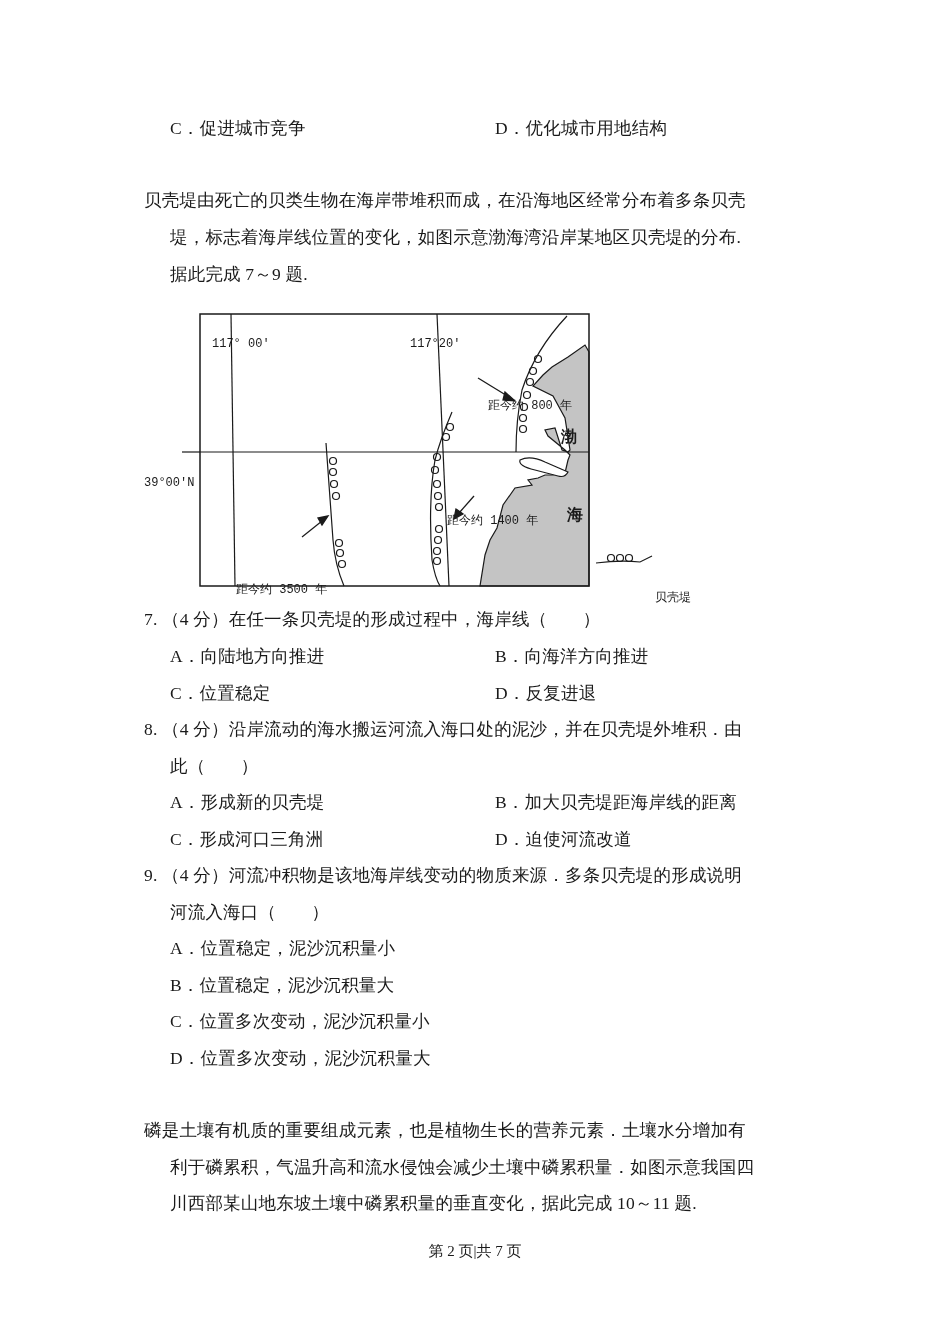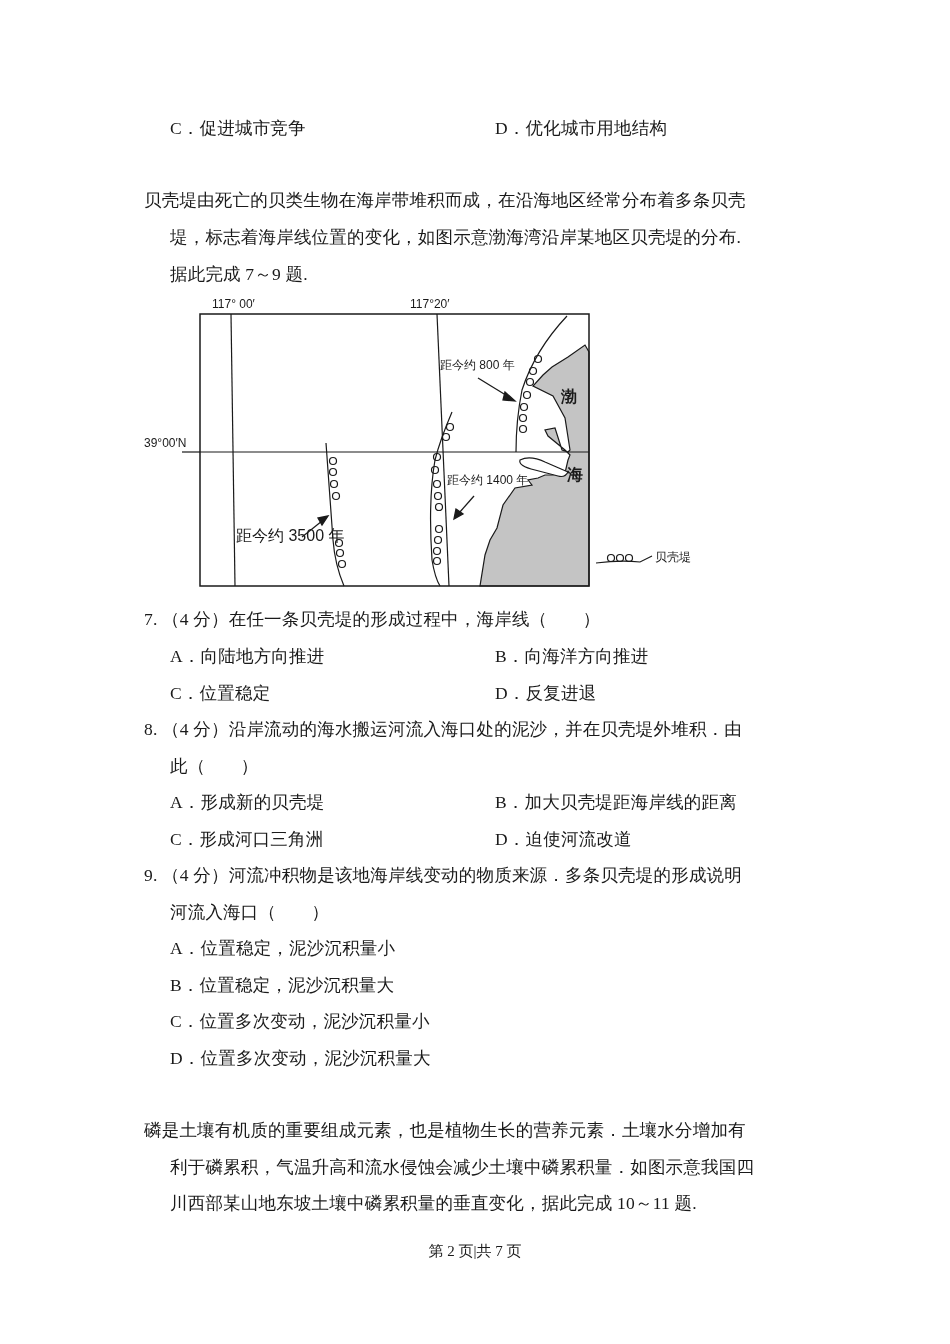--- a/index.html
+++ b/index.html
@@ -6,21 +6,21 @@
   body { width: 950px; height: 1344px; position: relative; overflow: hidden;
          font-family: "Liberation Serif", "DejaVu Serif", serif; color: #1a1a1a; }
   .line { position: absolute; font-size: 17.5px; line-height: 24px; white-space: nowrap; letter-spacing: 0.2px; }
   .opt-left { left: 170px; }
   .opt-right { left: 495px; }
   .para-first { left: 144px; text-align: center; }
   .para-indent { left: 170px; }
   .qnum { left: 144px; }
   #map { position: absolute; left: 140px; top: 290px; width: 580px; height: 310px; }
   .footer { position: absolute; top: 1242px; left: 0; width: 950px; text-align: center; font-size: 15px; }
-  .map-label { font-family: Liberation Sans, sans-serif; }
+  .map-label { font-family: Liberation Mono, monospace; margin-top: 40px; }
 </style>
 </head>
 <body>
 
 <div class="line opt-left" style="top:116px">C．促进城市竞争</div>
 <div class="line opt-right" style="top:116px">D．优化城市用地结构</div>
 
 <div class="line para-first" style="top:188px">贝壳堤由死亡的贝类生物在海岸带堆积而成，在沿海地区经常分布着多条贝壳</div>
 <div class="line para-indent" style="top:225px">堤，标志着海岸线位置的变化，如图示意渤海湾沿岸某地区贝壳堤的分布.</div>
 <div class="line para-indent" style="top:262px">据此完成 7～9 题.</div>
@@ -90,23 +90,23 @@
     <g fill="none" stroke="#1a1a1a" stroke-width="1.2">
       <circle cx="611" cy="558" r="3.5"></circle>
         <circle cx="620" cy="558" r="3.5"></circle>
         <circle cx="629" cy="558" r="3.5"></circle>
     </g>
   </svg>
   
   <div class="map-label" style="position:absolute;left:72px;top:7px;font-size:12px;">117° 00′</div>
   <div class="map-label" style="position:absolute;left:270px;top:7px;font-size:12px;">117°20′</div>
   <div class="map-label" style="position:absolute;left:4px;top:146px;font-size:12px;">39°00′N</div>
-  <div class="map-label" style="position:absolute;left:300px;top:67px;font-size:12px;">距今约 800 年</div>
+  <div class="map-label" style="position:absolute;left:300px;top:67px;font-size:12px;padding-left:48px;">距今约 800 年</div>
   <div class="map-label" style="position:absolute;left:307px;top:182px;font-size:12px;">距今约 1400 年</div>
-  <div class="map-label" style="position:absolute;left:96px;top:236px;font-size:16px;">距今约 3500 年</div>
+  <div class="map-label" style="position:absolute;left:96px;top:251px;font-size:12px;">距今约 3500 年</div>
   <div class="map-label" style="position:absolute;left:421px;top:97px;font-size:16px;font-weight:bold;">渤</div>
   <div class="map-label" style="position:absolute;left:427px;top:175px;font-size:16px;font-weight:bold;">海</div>
   <div class="map-label" style="position:absolute;left:515px;top:259px;font-size:12px;">贝壳堤</div>
 </div>
 
 <div class="line qnum" style="top:607px">7. （4 分）在任一条贝壳堤的形成过程中，海岸线（　　）</div>
 <div class="line opt-left" style="top:644px">A．向陆地方向推进</div>
 <div class="line opt-right" style="top:644px">B．向海洋方向推进</div>
 <div class="line opt-left" style="top:681px">C．位置稳定</div>
 <div class="line opt-right" style="top:681px">D．反复进退</div>

